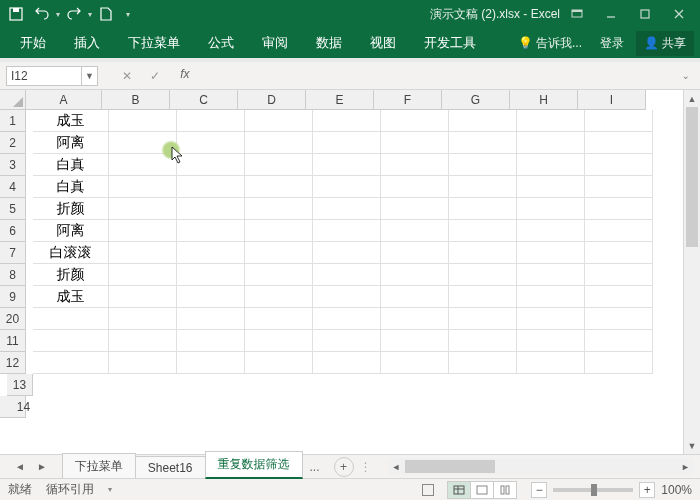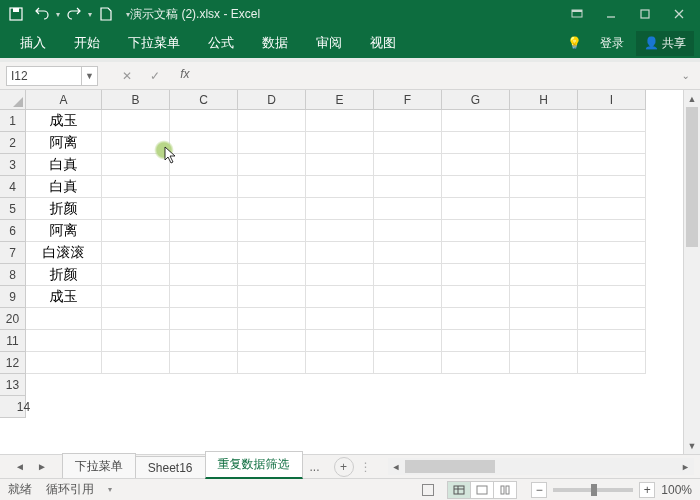--- a/index.html
+++ b/index.html
@@ -1,20 +1,20 @@
 <!DOCTYPE html>
 <html><head>
 <meta charset="utf-8">
 <style>
 *{margin:0;padding:0;box-sizing:border-box;font-family:"Microsoft YaHei",Arial,sans-serif;font-size:12px;user-select:none}
 body{background:#fff;width:700px;height:500px;overflow:hidden;display:flex;flex-direction:column}
 .titlebar{background:#0d6d3f;height:28px;display:flex;align-items:center;color:#fff;padding:0 4px}
 .qat{display:flex;align-items:center;gap:2px}
 .qat-btn{width:24px;height:24px;display:flex;align-items:center;justify-content:center;color:#fff}
-.title{flex:1;text-align:left;font-size:12px;color:#e8f0eb}
+.title{flex:1;text-align:right;font-size:12px;color:#e8f0eb}
 .winbtns{display:flex;gap:0}
 .winbtn{width:34px;height:28px;display:flex;align-items:center;justify-content:center;color:#c8d8cf}
 .ribbon{background:#0d6d3f;height:30px;display:flex;align-items:center;padding:0 6px;color:#fff}
 .tabs{display:flex;gap:0}
 .rtab{padding:6px 14px;color:#fff;font-size:13px}
 .rtab.file{background:transparent}
 .rspacer{flex:1}
 .rright{display:flex;align-items:center;gap:6px;color:#e8f0eb;font-size:12px}
 .rright-item{padding:4px 6px;display:flex;align-items:center;gap:3px}
 .share{background:#0b5c35;padding:4px 8px}
@@ -119,32 +119,34 @@
     <div class="winbtn">
         <svg width="12" height="12">
           <path d="M2 2 L10 10 M10 2 L2 10" stroke="#c8d8cf" stroke-width="1.3"></path>
         </svg>
       </div>
   </div>
 </div>
 
 <div class="ribbon">
   <div class="tabs">
+    <div class="rtab">开始</div>
     <div class="rtab">插入</div>
-    <div class="rtab">开始</div>
     <div class="rtab">下拉菜单</div>
     <div class="rtab">公式</div>
+    <div class="rtab">审阅</div>
     <div class="rtab">数据</div>
-    <div class="rtab">审阅</div>
     <div class="rtab">视图</div>
+    <div class="rtab">开发工具</div>
   </div>
   <div class="rspacer"></div>
   <div class="rright">
     <div class="rright-item">
         <span>💡</span>
+        <span>告诉我...</span>
       </div>
     <div class="rright-item">登录</div>
     <div class="rright-item share">
         <span>👤</span>
         <span>共享</span>
       </div>
   </div>
 </div>
 
 <div class="divider"></div>
@@ -186,21 +188,21 @@
           <div class="rowhead" style="height: 22px;">3</div>
           <div class="rowhead" style="height: 22px;">4</div>
           <div class="rowhead" style="height: 22px;">5</div>
           <div class="rowhead" style="height: 22px;">6</div>
           <div class="rowhead" style="height: 22px;">7</div>
           <div class="rowhead" style="height: 22px;">8</div>
           <div class="rowhead" style="height: 22px;">9</div>
           <div class="rowhead" style="height: 22px;">20</div>
           <div class="rowhead" style="height: 22px;">11</div>
           <div class="rowhead" style="height: 22px;">12</div>
-          <div class="rowhead" style="height: 22px;">13</div>
+          <div class="rowhead" style="height: 22px; margin-left: 7px;">13</div>
           <div class="rowhead" style="height: 22px; padding-left: 22px;">14</div>
         </div>
       <div class="cells" id="cells" style="position:relative">
         <div class="clickhl"></div>
         <svg class="cursor" width="14" height="18" viewBox="0 0 14 18">
             <path d="M1 1 L1 14 L4 11 L7 17 L9 16 L6 10 L11 10 Z" fill="#fff" stroke="#000" stroke-width="0.8"></path>
           </svg>
           <div class="row">
             <div class="cell" style="width: 76px; height: 22px;">成玉</div>
             <div class="cell" style="width: 68px; height: 22px;"></div>

